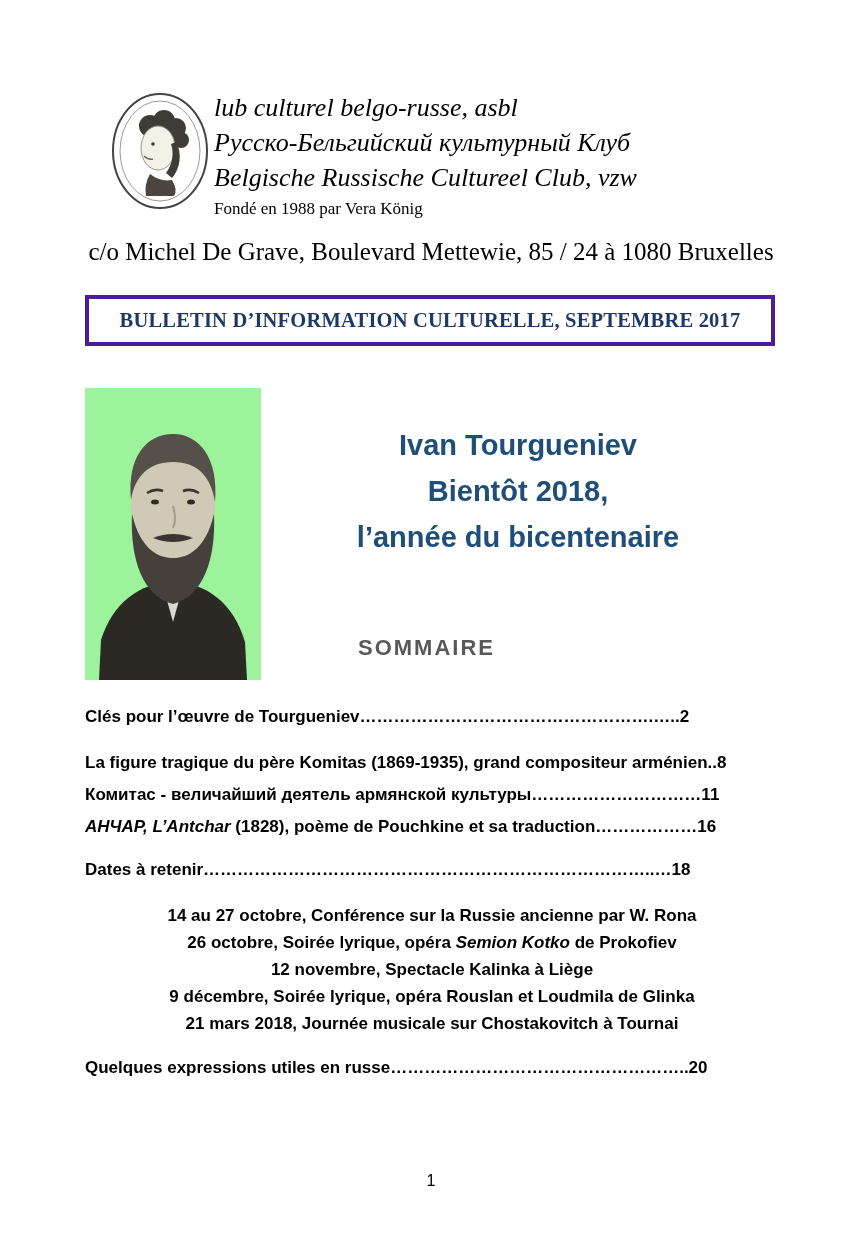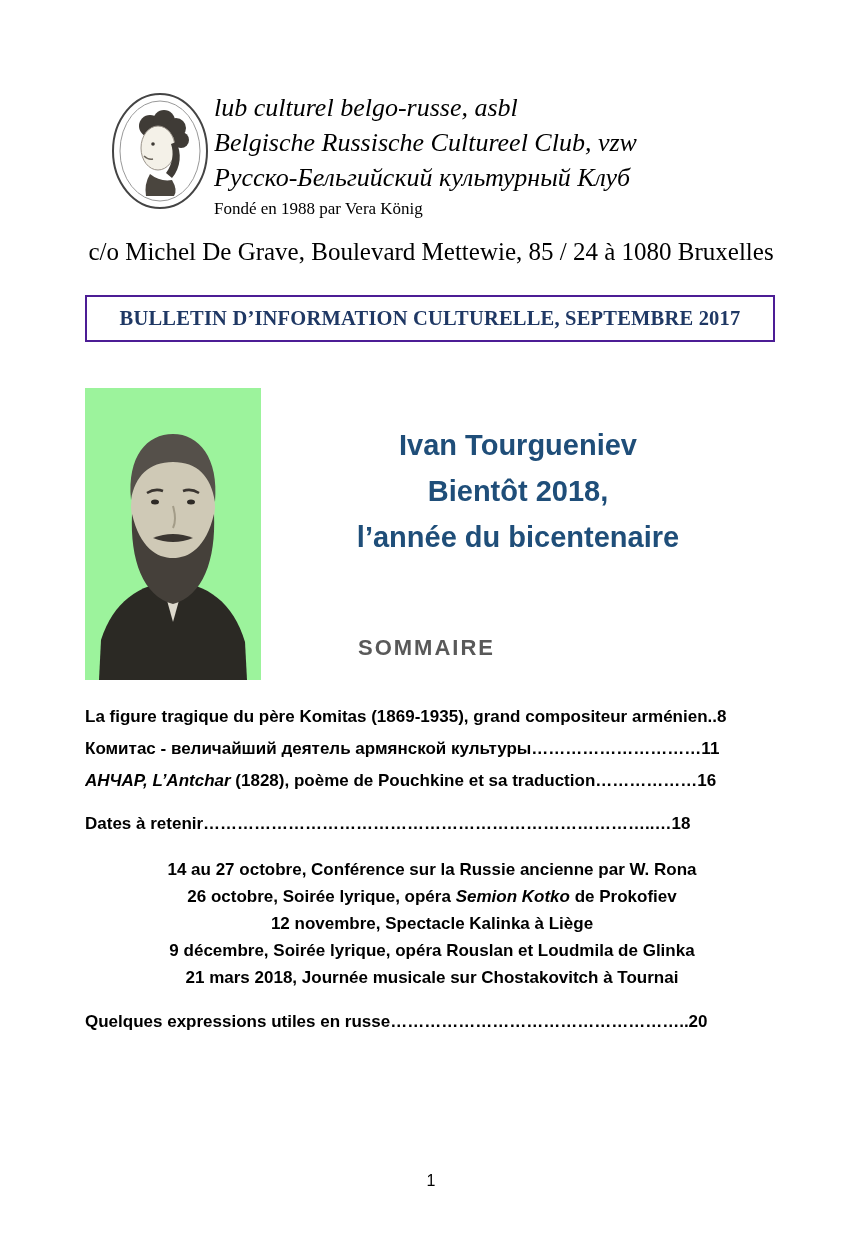--- a/index.html
+++ b/index.html
@@ -44,21 +44,21 @@
     width: 100%;
     text-align: center;
     font-size: 25px;
   }
 
   .bulletin-box {
     position: absolute;
     top: 295px;
     left: 85px;
     width: 690px;
-    border: 2px solid #4c1d95;
+    border: 4px solid #4c1d95;
     padding: 10px 4px;
     text-align: center;
     font-weight: bold;
     font-size: 20.5px;
     color: #1F3864;
     letter-spacing: 0.2px;
   }
 
   
   .feature {
@@ -137,22 +137,22 @@
         <circle cx="75" cy="50" r="8" fill="#3f3b36"></circle>
         <ellipse cx="52" cy="58" rx="17" ry="22" fill="#f4f1e8" stroke="#9a938a" stroke-width="1"></ellipse>
         <path d="M70,52 C76,62 75,78 66,88 L60,83 C67,74 68,62 65,54 Z" fill="#3f3b36"></path>
         <circle cx="47" cy="54" r="1.8" fill="#3f3b36"></circle>
         <path d="M38,66 q4,4 9,3" stroke="#6b655c" stroke-width="1.5" fill="none"></path>
         <path d="M44,84 q10,8 22,6 q6,10 2,16 l-28,0 q-2,-12 4,-22" fill="#4a453e"></path>
       </svg>
     </div>
     <div class="club-names">
       <div class="name-line">lub culturel belgo-russe, asbl</div>
+      <div class="name-line">Русско-Бельгийский культурный Клуб</div>
       <div class="name-line">Belgische Russische Cultureel Club, vzw</div>
-      <div class="name-line">Русско-Бельгийский культурный Клуб</div>
       <div class="founded-line">Fondé en 1988 par Vera König</div>
     </div>
   </div>
 
   <div class="address">c/o Michel De Grave, Boulevard Mettewie, 85 / 24 à 1080 Bruxelles</div>
 
   <div class="bulletin-box">
     <span>BULLETIN D’INFORMATION CULTURELLE,  SEPTEMBRE 2017</span>
   </div>
 
@@ -184,20 +184,21 @@
       <div class="feature-title">
         <div>Ivan Tourgueniev</div>
         <div>Bientôt 2018,</div>
         <div>l’année du bicentenaire</div>
       </div>
       <div class="sommaire">SOMMAIRE</div>
     </div>
   </div>
 
   <div class="toc">
+    <div class="toc-line mb-lg">Clés pour l’œuvre de Tourgueniev…………………………………………….…..2</div>
     <div class="toc-line mb-sm">La figure tragique du père Komitas (1869-1935), grand compositeur arménien..8</div>
     <div class="toc-line mb-sm">Комитас - величайший деятель армянской культуры…………………………11</div>
     <div class="toc-line mb-xl"><span class="it">АНЧАР, L’Antchar</span><span> (1828), poème de Pouchkine et sa traduction………………16</span></div>
     <div class="toc-line mb-xl">Dates à retenir……………………………………………………………………..…18</div>
 
     <div class="events">
       <div class="event-line">14 au 27 octobre, Conférence sur la Russie ancienne par W. Rona</div>
       <div class="event-line"><span>26 octobre, Soirée lyrique, opéra </span><span class="it">Semion Kotko</span><span> de Prokofiev</span></div>
       <div class="event-line">12 novembre, Spectacle Kalinka à Liège</div>
       <div class="event-line">9 décembre, Soirée lyrique, opéra Rouslan et Loudmila de Glinka</div>

